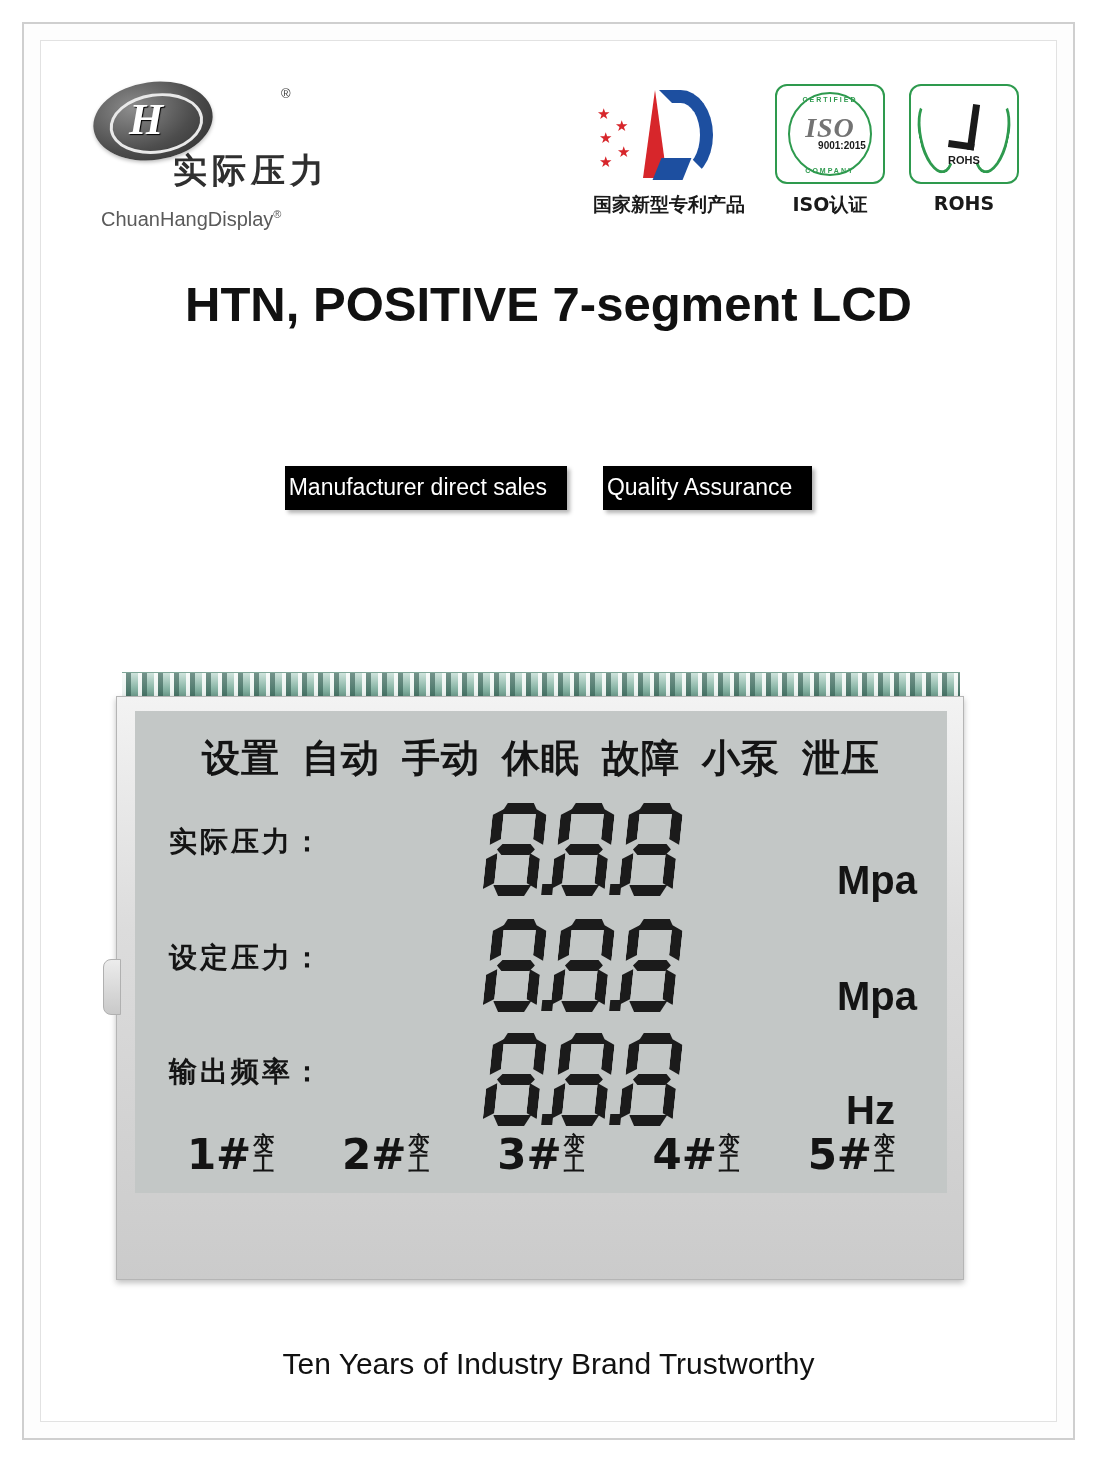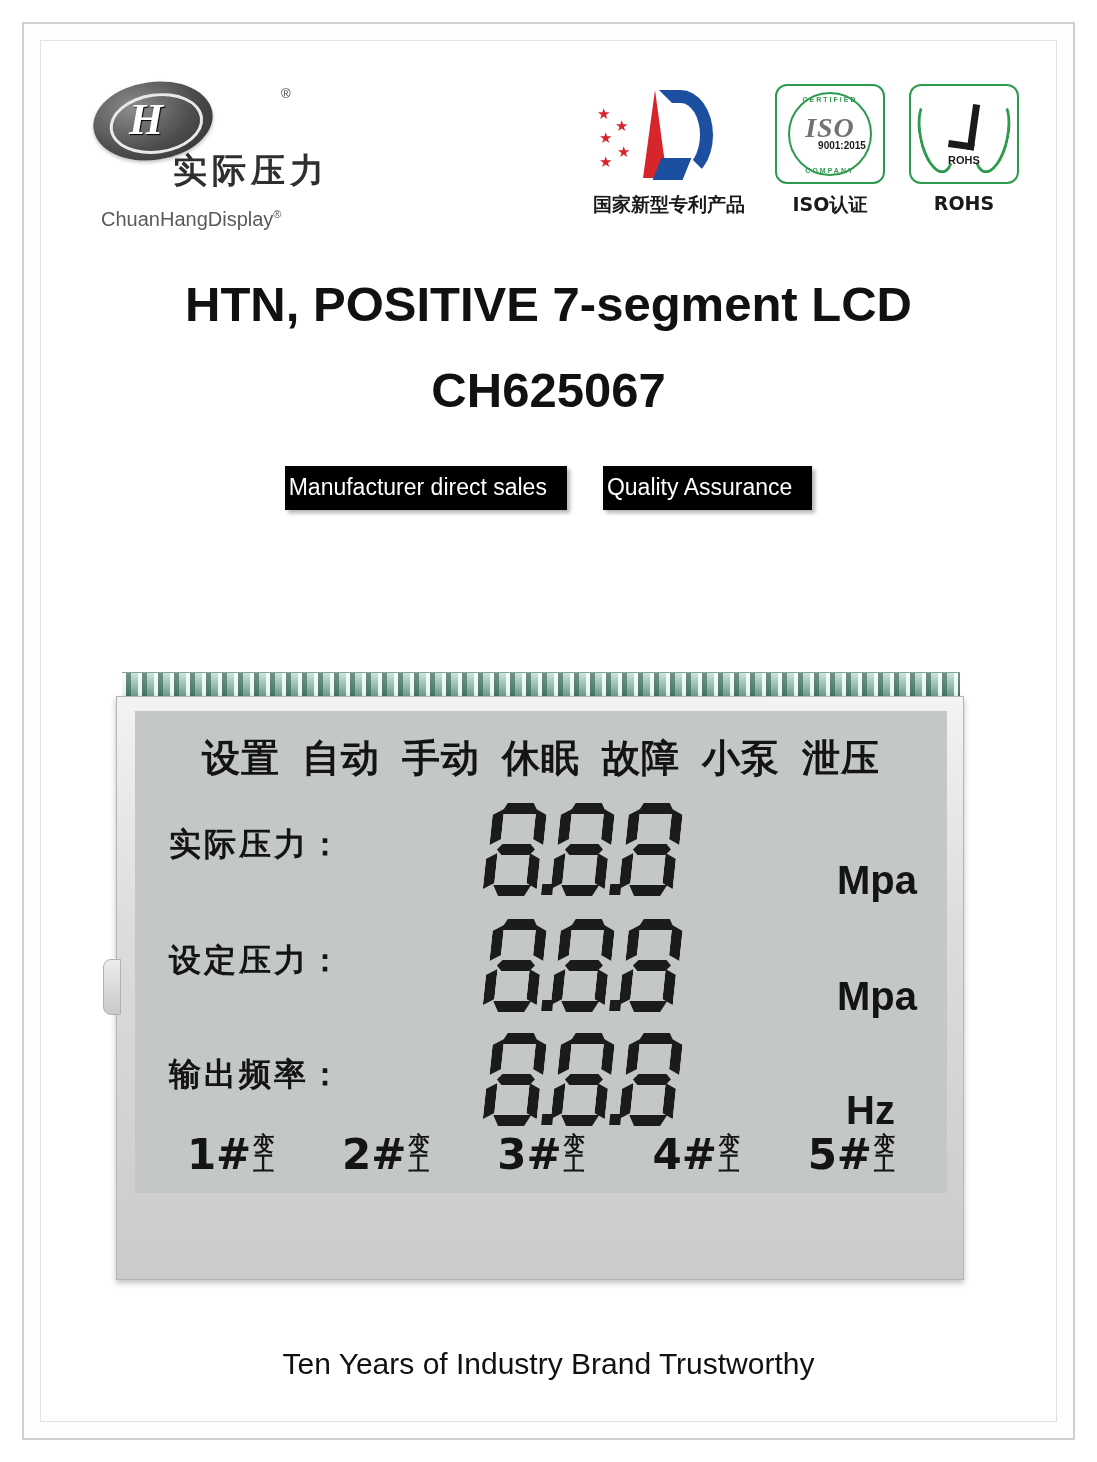--- a/index.html
+++ b/index.html
@@ -346,21 +346,21 @@
     height: 108px;
   }
   .row1 { top: 88px; }
   .row2 { top: 204px; }
   .row3 { top: 318px; }
 
   .row-label {
     position: absolute;
     left: 34px; top: 24px;
     font-family: Liberation Serif, serif;
-    font-size: 32px;
+    font-size: 28px;
     font-weight: bold;
     color: #141414;
     letter-spacing: 3px;
   }
   .row-digits {
     position: absolute;
     left: 350px; top: 2px;
     display: flex;
     align-items: flex-end;
     gap: 6px;
@@ -483,21 +483,20 @@
     <div class="rohs-box">
       <div class="leaf leaf-l"></div>
       <div class="leaf leaf-r"></div>
       <div class="rohs-check"></div>
       <div class="rohs-label">ROHS</div>
     </div>
     <div class="cert-caption">ROHS</div>
   </div>
 
   <div class="title-main">HTN, POSITIVE 7-segment LCD</div>
-  <div class="title-model">CH625067</div>
 
   <div class="tag-row">
     <div class="tag">Manufacturer direct sales</div>
     <div class="tag">Quality Assurance</div>
   </div>
 
   <div class="lcd-wrap">
     <div class="lcd-pins"></div>
     <div class="lcd-bezel">
       <div class="lcd-tab"></div>

